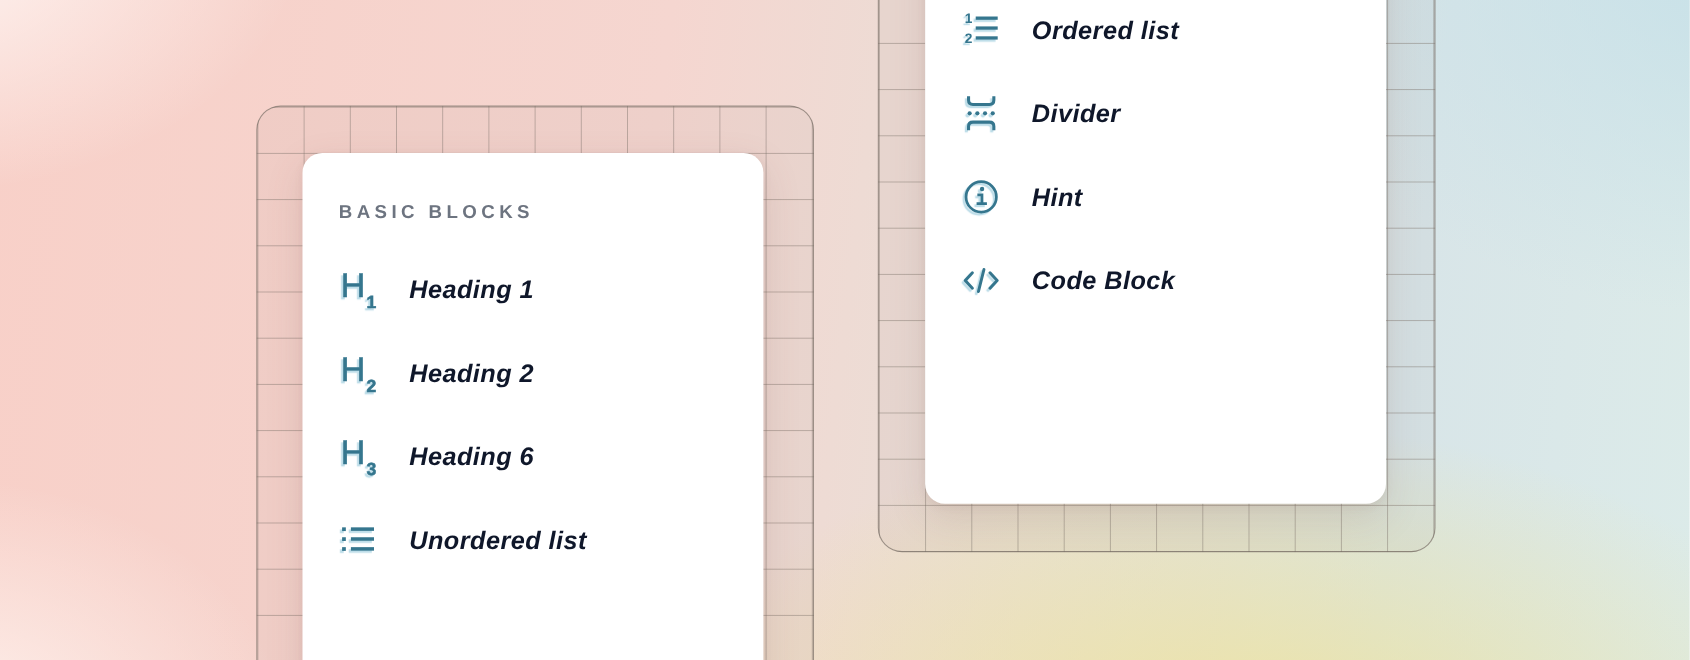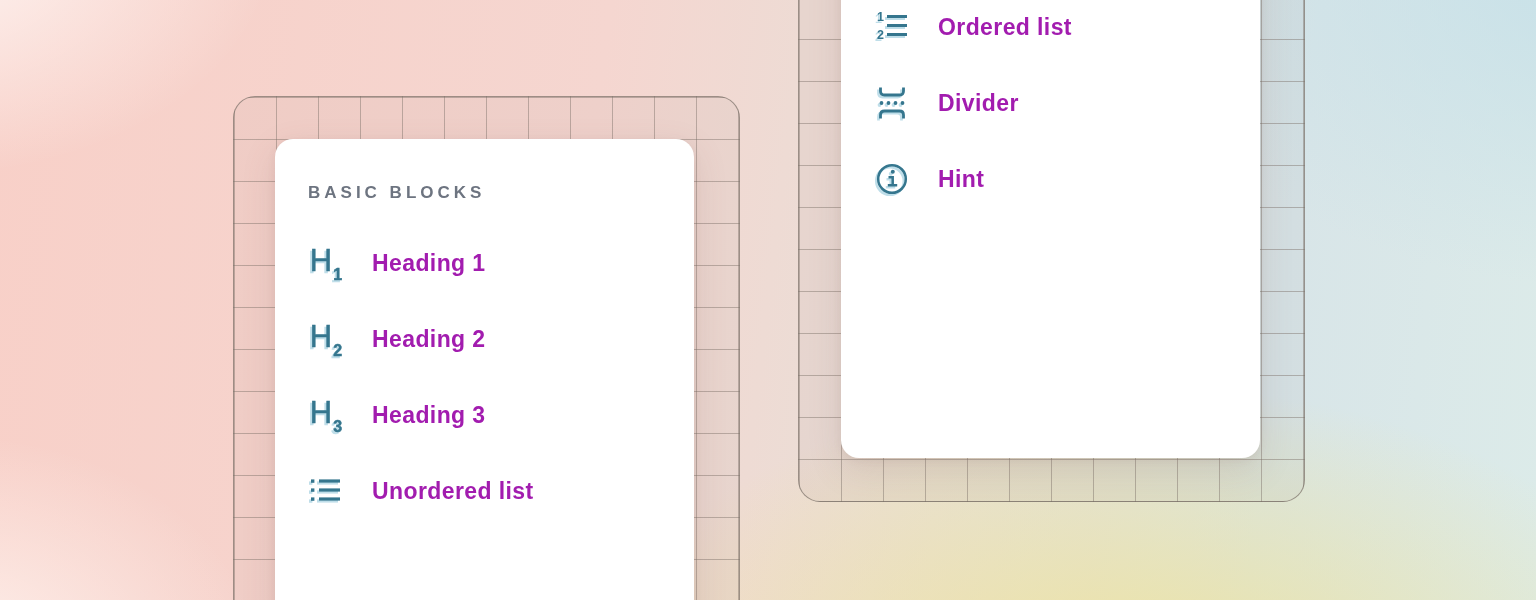--- a/index.html
+++ b/index.html
@@ -40,21 +40,21 @@
     height:76px;display:flex;align-items:center;padding-left:33px;cursor:pointer;
   }
   .ic{
     width:36px;height:36px;margin-right:28px;flex:0 0 auto;
     display:flex;align-items:center;justify-content:center;
     color:#35768e;
     filter:drop-shadow(-2px 2px 0px #bfdee9);
   }
   .ic svg{display:block;width:36px;height:36px;overflow:visible;}
   .lbl{
-    font-size:23px;font-weight:700;letter-spacing:0.4px;color:#a21caf;
+    font-size:23px;font-weight:700;letter-spacing:0.4px;color:#0f172a;font-style:italic;
   }
   .h-glyph{
     font-size:31px;font-weight:400;line-height:1;
     -webkit-text-stroke:0.5px currentColor;
   }
   .h-glyph sub{font-size:16px;font-weight:700;position:relative;bottom:-2px;margin-left:1px;}
   .svg-digit{font-family:"Liberation Sans",sans-serif;font-size:12.5px;font-weight:700;}
 </style>
 </head>
 <body>
@@ -78,21 +78,21 @@
       <span class="ic">
         <span class="h-glyph"><span>H</span><sub>2</sub></span>
       </span>
       <span class="lbl">Heading 2</span>
     </div>
 
     <div class="row">
       <span class="ic">
         <span class="h-glyph"><span>H</span><sub>3</sub></span>
       </span>
-      <span class="lbl">Heading 3</span>
+      <span class="lbl">Heading 6</span>
     </div>
 
     <div class="row">
       <span class="ic">
         <svg viewBox="0 0 36 36">
           <g fill="none" stroke="currentColor" stroke-width="3.2">
             <path d="M11 8 H32"></path>
               <path d="M11 17 H32"></path>
               <path d="M11 26 H32"></path>
           </g>
@@ -151,15 +151,25 @@
         <svg viewBox="0 0 36 36">
           <circle cx="18" cy="18" r="13.8" fill="none" stroke="currentColor" stroke-width="2.5"></circle>
           <circle cx="18.8" cy="10.8" r="2" fill="currentColor"></circle>
           <path d="M14.5 16.2 h4.2 V24 M13.8 24.2 h9.4" fill="none" stroke="currentColor" stroke-width="2.5"></path>
         </svg>
       </span>
       <span class="lbl">Hint</span>
     </div>
 
 
+    <div class="row">
+      <span class="ic">
+        <svg viewBox="0 0 36 36" fill="none" stroke="currentColor" stroke-width="2.7" stroke-linecap="round" stroke-linejoin="round">
+          <path d="M10 11 L3.5 18 L10 25"></path>
+          <path d="M26 11 L32.5 18 L26 25"></path>
+          <path d="M20.5 8 L15.5 28"></path>
+        </svg>
+      </span>
+      <span class="lbl">Code Block</span>
+    </div>
 
   </div>
 </div>
 
 </body></html>

